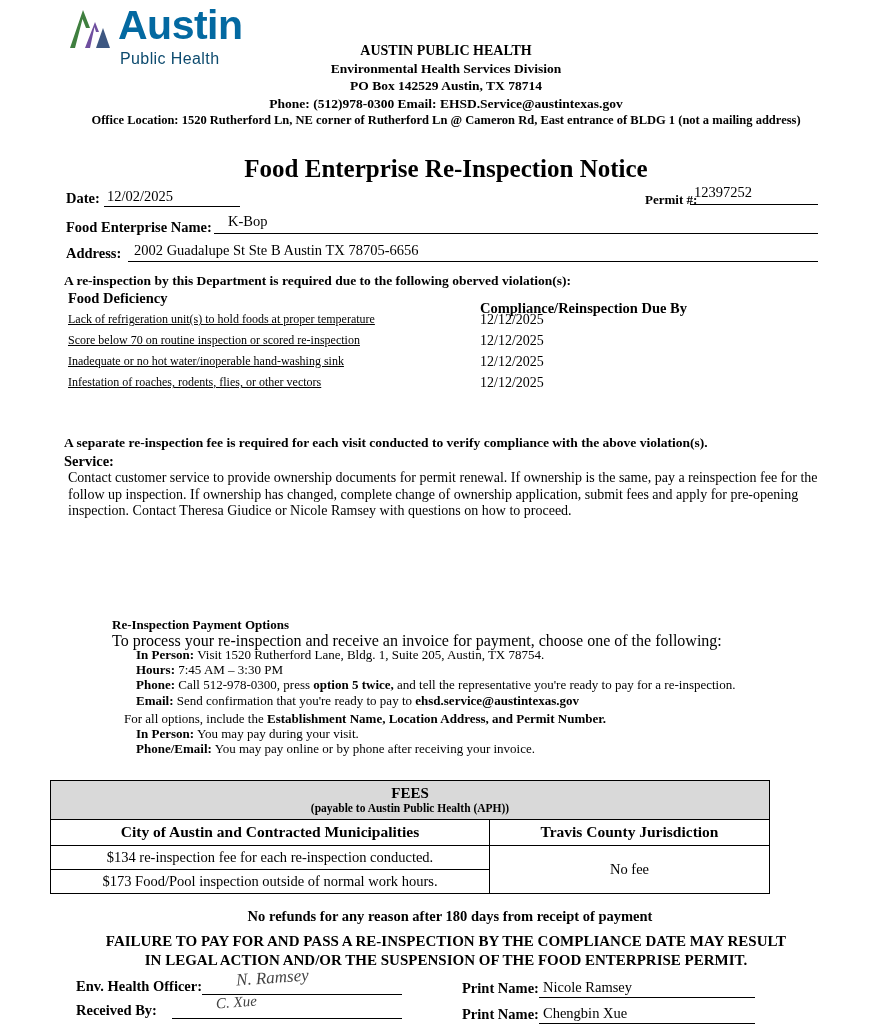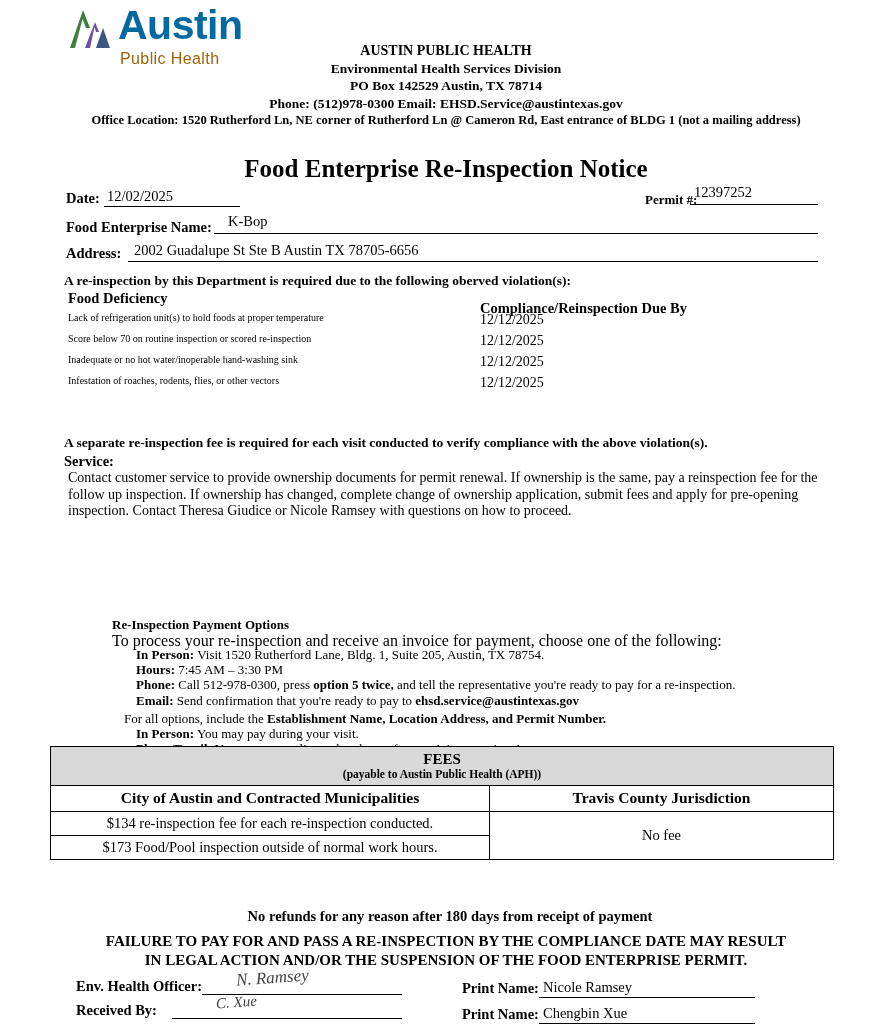--- a/index.html
+++ b/index.html
@@ -50,21 +50,21 @@
     color: #0369a1;
     letter-spacing: -0.5px;
     line-height: 46px;
   }
   .logo-sub {
     position: absolute;
     left: 54px;
     top: 46px;
     font-family: "Liberation Sans", sans-serif;
     font-size: 16px;
-    color: #a16207;
+    color: #0c4a6e;
     letter-spacing: 0.4px;
   }
   .agency-block {
     position: absolute;
     left: 0;
     top: 42px;
     width: 892px;
     text-align: center;
     font-weight: bold;
     font-size: 13.5px;
@@ -136,21 +136,22 @@
   .viol-head-r {
     position: absolute;
     left: 480px;
     top: 300px;
     font-weight: bold;
     font-size: 14.5px;
   }
   .viol-row-text {
     position: absolute;
     left: 68px;
-    font-size: 10px;
+    font-size: 12px;
+    text-decoration: underline;
   }
   .viol-row-date {
     position: absolute;
     left: 480px;
     font-size: 14px;
   }
 
   .fee-note {
     position: absolute;
     left: 64px;
@@ -192,22 +193,22 @@
     position: absolute;
     font-size: 13px;
     text-align: center;
   }
   .pay-line b { font-weight: bold; }
 
   
   .fees-table {
     position: absolute;
     left: 50px;
-    top: 746px;
-    width: 784px;
+    top: 780px;
+    width: 720px;
     border-collapse: collapse;
   }
   .fees-table td {
     border: 1px solid #000;
     padding: 0;
   }
   .fees-title-cell {
     background: #d9d9d9;
     text-align: center;
     padding: 4px 0 5px 0 !important;

